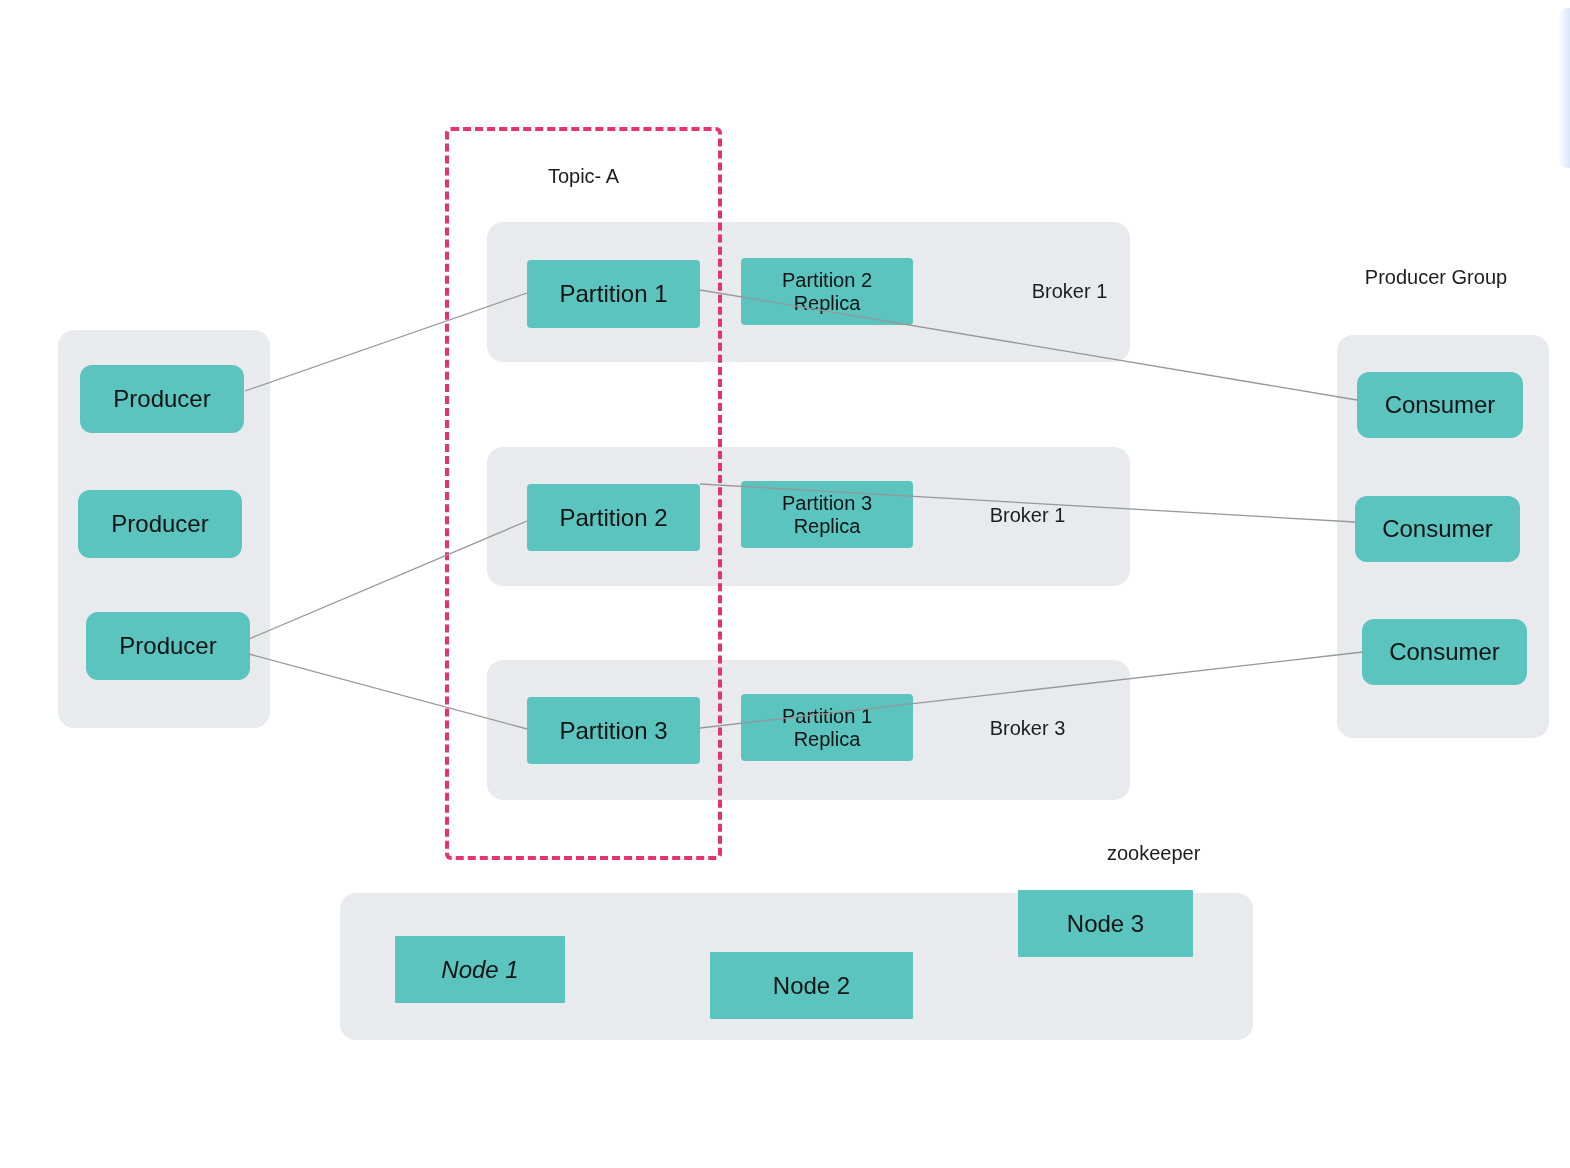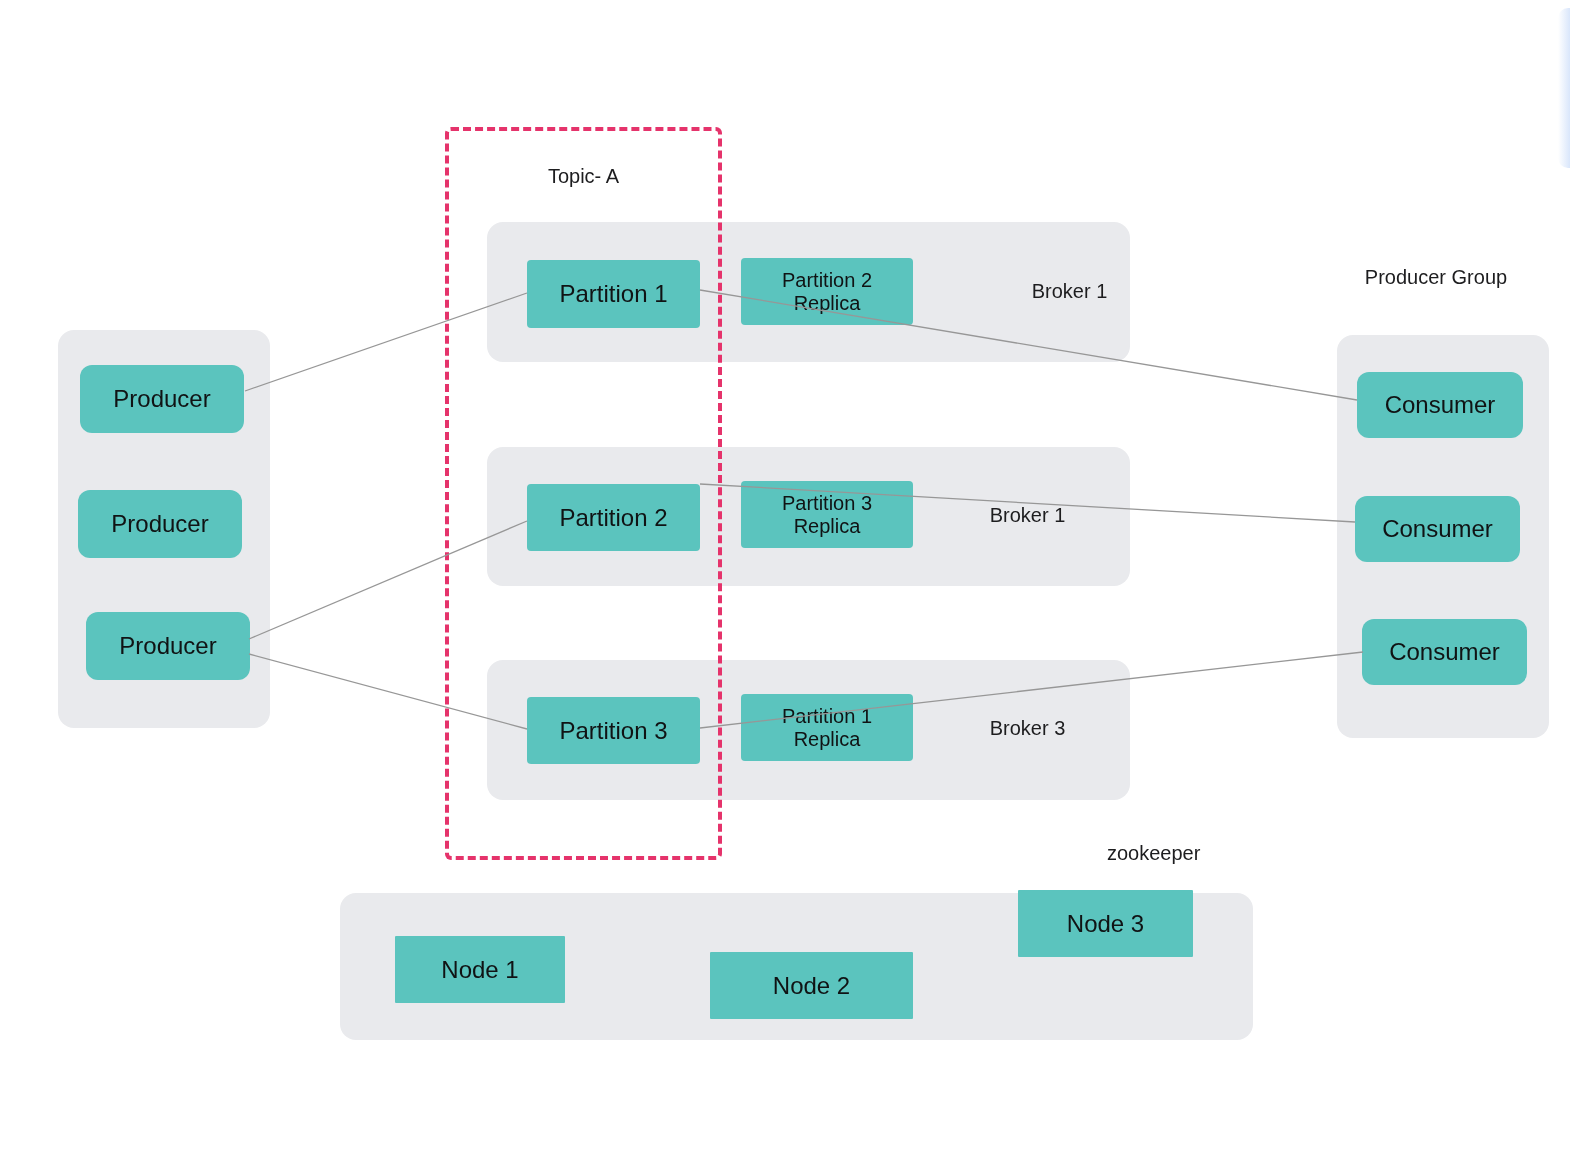--- a/index.html
+++ b/index.html
@@ -110,21 +110,21 @@
     <span>Replica</span>
   </div>
   <div class="label centered" style="left:950px; top:717px; width:155px;">Broker 3</div>
 
   <div class="label centered" style="left:1330px; top:266px; width:212px;">Producer Group</div>
   <div class="tealbox rounded" style="left:1357px; top:372px; width:166px; height:66px;">Consumer</div>
   <div class="tealbox rounded" style="left:1355px; top:496px; width:165px; height:66px;">Consumer</div>
   <div class="tealbox rounded" style="left:1362px; top:619px; width:165px; height:66px;">Consumer</div>
 
   <div class="label" style="left:1095px; top:842px;margin-left:12px;">zookeeper</div>
-  <div class="tealbox square" style="left:395px; top:936px; width:170px; height:67px;">Node 1</div>
+  <div class="tealbox square" style="left:395px; top:936px; width:170px; height:67px;font-style:italic;">Node 1</div>
   <div class="tealbox square" style="left:710px; top:952px; width:203px; height:67px;">Node 2</div>
   <div class="tealbox square" style="left:1018px; top:890px; width:175px; height:67px;">Node 3</div>
 
   <svg class="wires" width="1570" height="1168" viewBox="0 0 1570 1168">
     <line x1="245" y1="391" x2="527" y2="293"></line>
     <line x1="700" y1="290" x2="1357" y2="400"></line>
     <line x1="249" y1="639" x2="527" y2="521"></line>
     <line x1="700" y1="484" x2="1355" y2="522"></line>
     <line x1="249" y1="654" x2="527" y2="729"></line>
     <line x1="700" y1="728" x2="1363" y2="652"></line>

